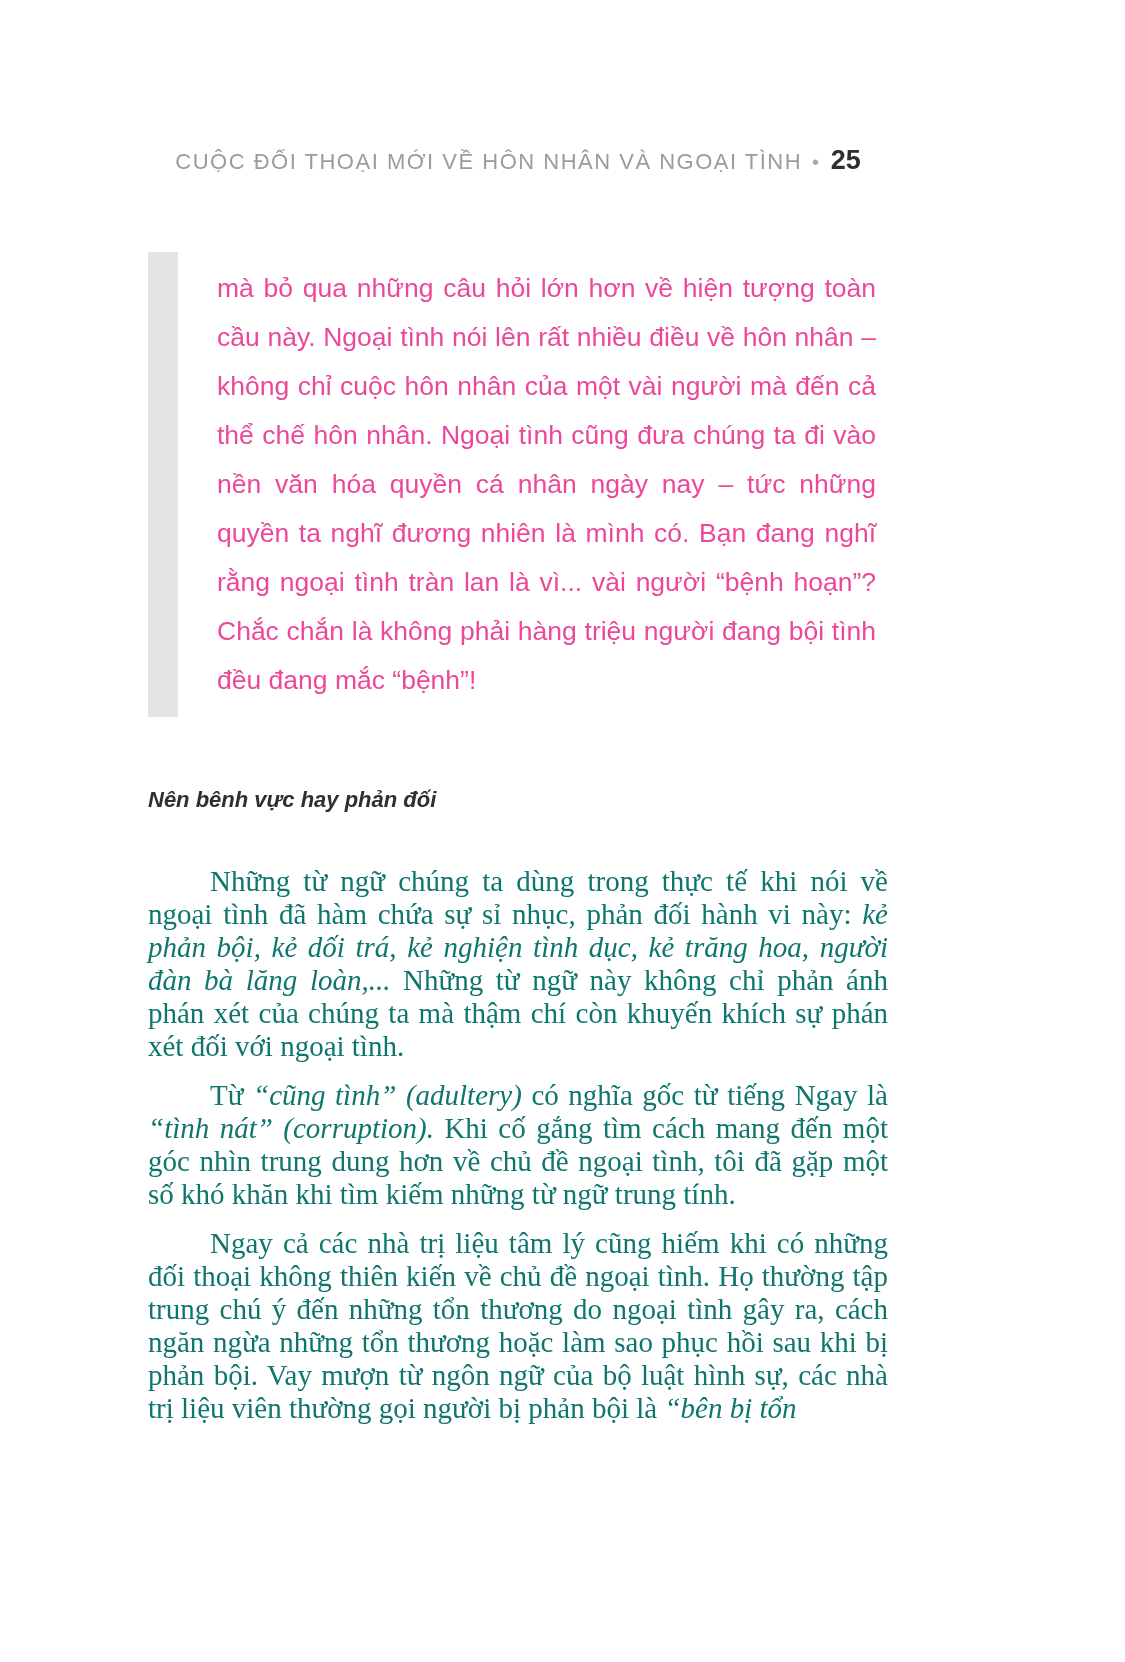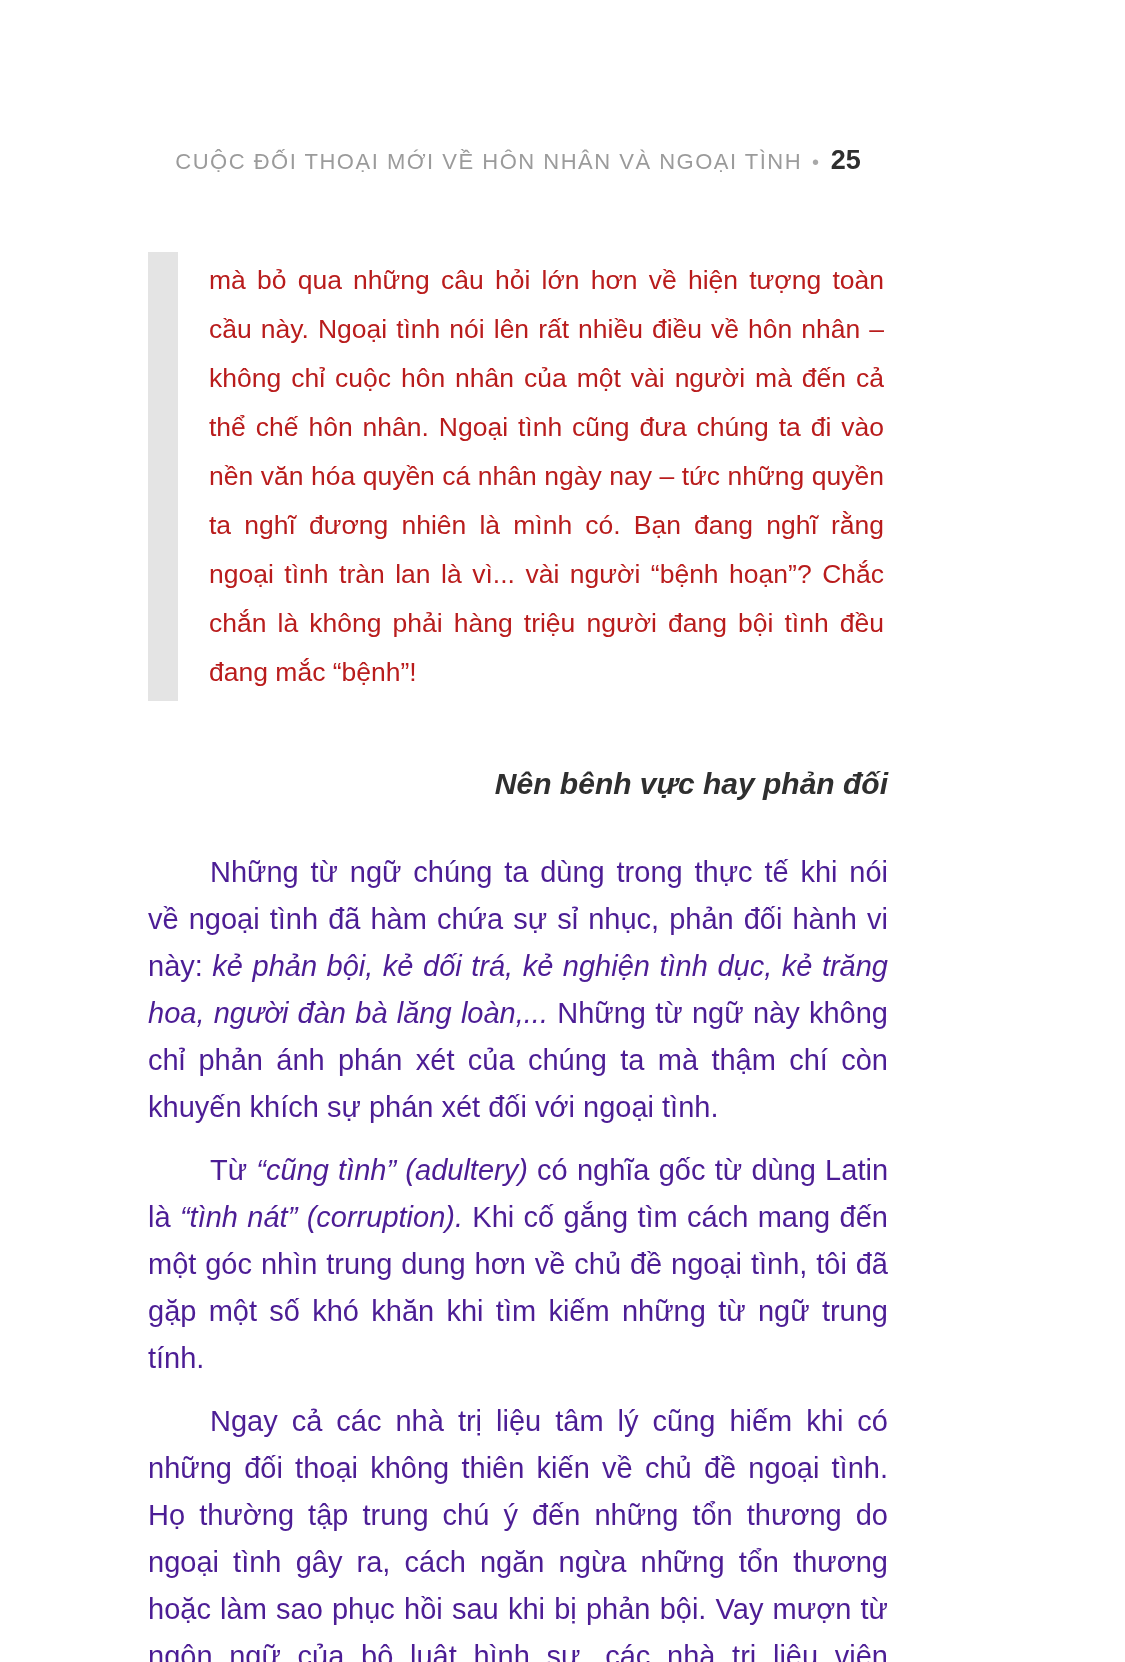--- a/index.html
+++ b/index.html
@@ -41,46 +41,46 @@
     align-items: stretch;
     margin: 0 0 60px 0;
   }
   .quote-bar {
     width: 30px;
     flex: 0 0 30px;
     background: #e4e4e4;
     margin-right: 27px;
   }
   .quote-text {
-    margin: 4px;
+    margin: 12px;
     flex: 1;
     font-family: "Liberation Sans", sans-serif;
     font-size: 26.5px;
     line-height: 49px;
-    color: #b91c1c;
+    color: #ec4899;
     text-align: justify;
   }
   .section-heading {
-    text-align: right;
+    text-align: left;
     font-family: "Liberation Sans", sans-serif;
     font-style: italic;
     font-weight: bold;
-    font-size: 30px;
+    font-size: 22px;
     line-height: 46px;
     color: #2f2f2f;
     margin: 0 0 42px 0;
   }
   .paragraphs {
     
   }
   .body-para {
-    font-family: Liberation Sans, sans-serif;
+    font-family: Liberation Serif, serif;
     font-size: 29px;
-    line-height: 47px;
-    color: #4c1d95;
+    line-height: 33px;
+    color: #0f766e;
     text-align: justify;
     text-indent: 62px;
     margin: 0 0 16px 0;
   }
   .body-para em {
     font-style: italic;
   }
 </style>
 </head>
 <body>
@@ -95,17 +95,17 @@
     <div class="quote-bar"></div>
     <p class="quote-text">mà bỏ qua những câu hỏi lớn hơn về hiện tượng toàn cầu này. Ngoại tình nói lên rất nhiều điều về hôn nhân – không chỉ cuộc hôn nhân của một vài người mà đến cả thể chế hôn nhân. Ngoại tình cũng đưa chúng ta đi vào nền văn hóa quyền cá nhân ngày nay – tức những quyền ta nghĩ đương nhiên là mình có. Bạn đang nghĩ rằng ngoại tình tràn lan là vì... vài người “bệnh hoạn”? Chắc chắn là không phải hàng triệu người đang bội tình đều đang mắc “bệnh”!</p>
   </div>
 
   <h2 class="section-heading">
     <span>Nên bênh vực hay phản đối</span><br>
   </h2>
 
   <div class="paragraphs">
       <p class="body-para"><span>Những từ ngữ chúng ta dùng trong thực tế khi nói về ngoại tình đã hàm chứa sự sỉ nhục, phản đối hành vi này: </span><em>kẻ phản bội, kẻ dối trá, kẻ nghiện tình dục, kẻ trăng hoa, người đàn bà lăng loàn,...</em><span> Những từ ngữ này không chỉ phản ánh phán xét của chúng ta mà thậm chí còn khuyến khích sự phán xét đối với ngoại tình.</span></p>
-      <p class="body-para"><span>Từ </span><em>“cũng tình” (adultery)</em><span> có nghĩa gốc từ dùng Latin là </span><em>“tình nát” (corruption).</em><span> Khi cố gắng tìm cách mang đến một góc nhìn trung dung hơn về chủ đề ngoại tình, tôi đã gặp một số khó khăn khi tìm kiếm những từ ngữ trung tính.</span></p>
+      <p class="body-para"><span>Từ </span><em>“cũng tình” (adultery)</em><span> có nghĩa gốc từ tiếng Ngay là </span><em>“tình nát” (corruption).</em><span> Khi cố gắng tìm cách mang đến một góc nhìn trung dung hơn về chủ đề ngoại tình, tôi đã gặp một số khó khăn khi tìm kiếm những từ ngữ trung tính.</span></p>
       <p class="body-para"><span>Ngay cả các nhà trị liệu tâm lý cũng hiếm khi có những đối thoại không thiên kiến về chủ đề ngoại tình. Họ thường tập trung chú ý đến những tổn thương do ngoại tình gây ra, cách ngăn ngừa những tổn thương hoặc làm sao phục hồi sau khi bị phản bội. Vay mượn từ ngôn ngữ của bộ luật hình sự, các nhà trị liệu viên thường gọi người bị phản bội là </span><em>“bên bị tổn</em></p>
     </div>
 
 </div>
 
 </body></html>

